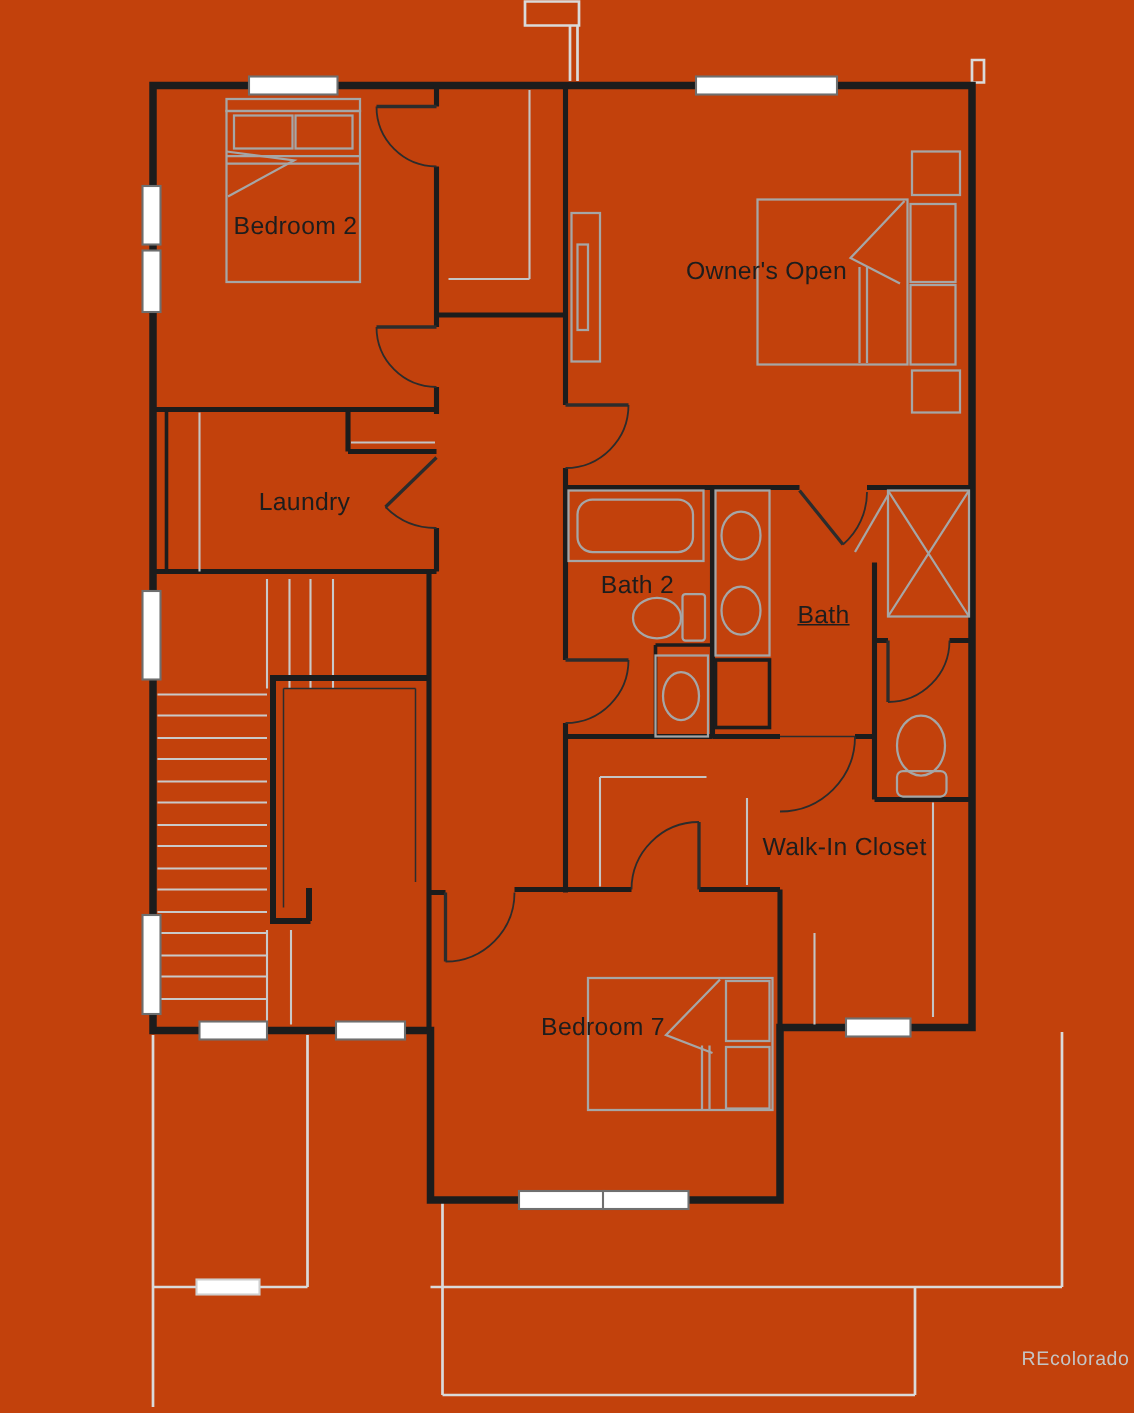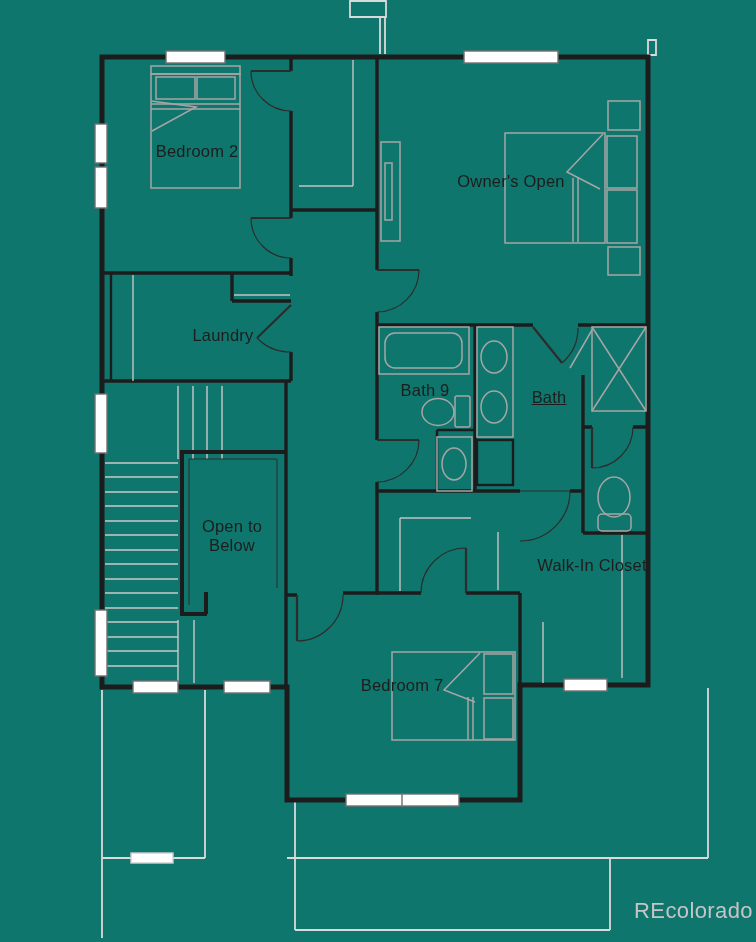--- a/index.html
+++ b/index.html
@@ -1,17 +1,17 @@
 <!DOCTYPE html>
 <html style="--wall: #1c1c1c; --fixture: #a6a6a6; --shelf: #c4c4c4; --stair: #c9c9c9; --ghost: #dadada; --watermark: #c5c5c5;"><head>
 <meta charset="utf-8">
 <style>
   html,body{margin:0;padding:0;background:#fff;}
   .stage{
-    position:relative;width:756px;height:942px;background:#0f766e;overflow:hidden;
+    position:relative;width:756px;height:942px;background:#c2410c;overflow:hidden;
     font-family:"Liberation Sans",sans-serif;
   }
   .plan-svg{position:absolute;left:0;top:0;}
   
   .wx{stroke:var(--wall,#1c1c1c);fill:none;stroke-width:5;}
   .wi{stroke:var(--wall,#1c1c1c);fill:none;stroke-width:3.4;}
   .wt{stroke:var(--wall,#1c1c1c);fill:none;stroke-width:2.4;}
   .door{stroke:#2c2c2c;fill:none;stroke-width:1.2;}
   .leaf{stroke:#2c2c2c;fill:none;stroke-width:2.2;}
   .thin{stroke:#2c2c2c;fill:none;stroke-width:1;}
@@ -22,21 +22,21 @@
   .win{fill:#fff;stroke:#6f6f6f;stroke-width:1.4;}
   .wing{fill:#fff;stroke:#cfcfcf;stroke-width:1.4;}
   .label{
     position:absolute;color:#1d1d1d;font-size:16.5px;line-height:19px;
     letter-spacing:.2px;text-align:center;transform:translateX(-50%);
     white-space:nowrap;
   }
   .label.wrap{white-space:normal;width:92px;}
   .watermark{
     position:absolute;right:3px;top:898px;color:var(--watermark,#c5c5c5);
-    font-size:22px;letter-spacing:.4px;
+    font-size:13px;letter-spacing:.4px;
   }
 </style>
 </head>
 <body>
 
 <div class="stage">
   <svg class="plan-svg" width="756" height="942" viewBox="0 0 756 942">
 
     <g>
       <path class="gh" d="M350 1 H386 V17 H350 Z"></path>
@@ -202,21 +202,20 @@
         <rect class="fxn" x="484" y="654" width="29" height="40"></rect>
         <rect class="fxn" x="484" y="698" width="29" height="41"></rect>
         <path class="fxn" d="M480 653 L444 690 L475 702"></path>
         <path class="fxn" d="M468 697 V740 M473 697 V740"></path>
       </g>
     </g>
   </svg>
 
   <div class="label" style="left:197px;top:142px;">Bedroom 2</div>
   <div class="label" style="left:511px;top:172px;">Owner's Open</div>
-  <div class="label" style="left:203px;top:326px;margin-left:20px;">Laundry</div>
-  <div class="label" style="left:425px;top:381px;">Bath 9</div>
-  <div class="label" style="left:549px;top:388px;text-decoration:underline;">Bath</div>
-  <div class="label wrap" style="left:232px;top:517px;">Open to Below</div>
-  <div class="label" style="left:592px;top:556px;">Walk-In Closet</div>
+  <div class="label" style="left:203px;top:326px;">Laundry</div>
+  <div class="label" style="left:425px;top:381px;">Bath 2</div>
+  <div class="label" style="left:549px;top:401px;text-decoration:underline;">Bath</div>
+  <div class="label" style="left:563px;top:556px;">Walk-In Closet</div>
   <div class="label" style="left:402px;top:676px;">Bedroom 7</div>
 
   <div class="watermark">REcolorado</div>
 </div>
 
 </body></html>

